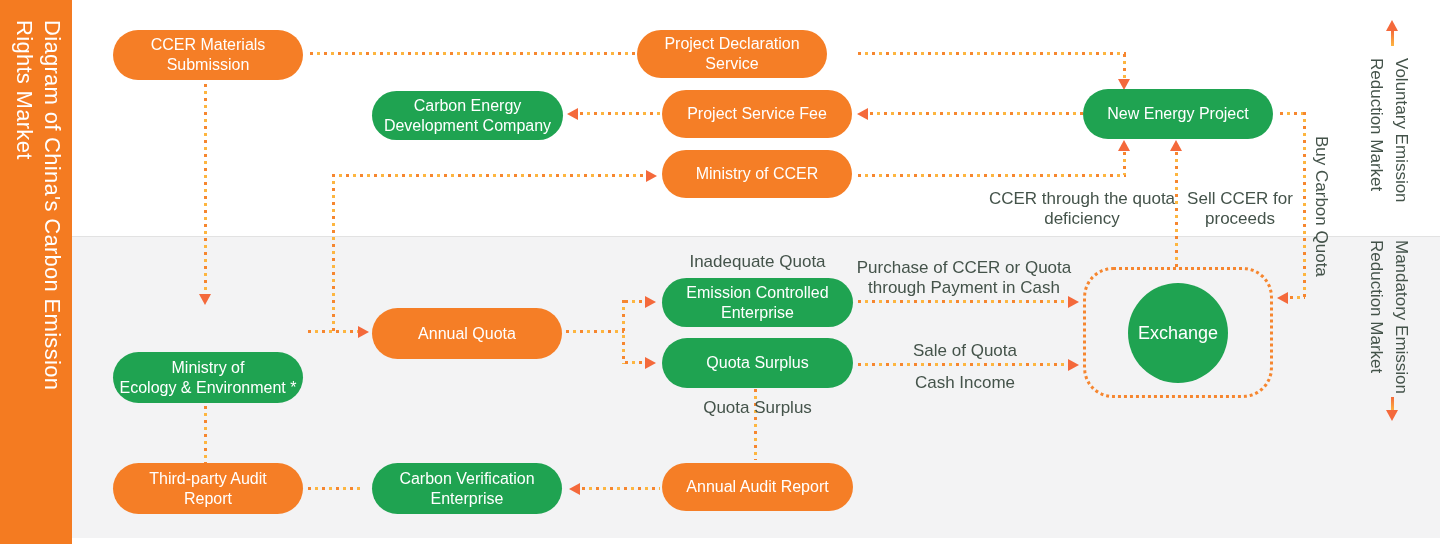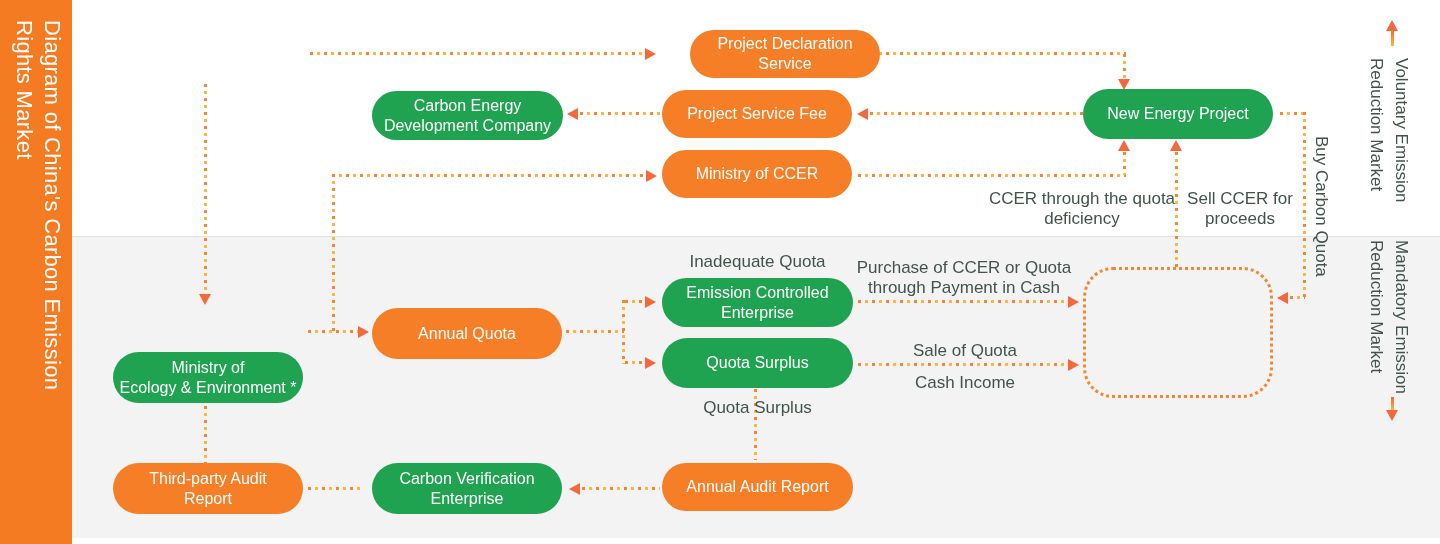--- a/index.html
+++ b/index.html
@@ -108,22 +108,25 @@
   <div class="arr arr-r" style="left:1068px;top:359px;"></div>
 
   <div class="dl-v" style="left:754px;top:389px;height:71px;"></div>
 
   <div class="dl-h" style="left:582px;top:487px;width:78px;"></div>
   <div class="arr arr-l" style="left:569px;top:483px;"></div>
 
   <div class="dl-h" style="left:308px;top:487px;width:54px;"></div>
 
   <div class="dash-rect" style="left:1083px;top:267px;width:190px;height:131px;"></div>
+  <div class="circle" style="left:1128px;top:283px;width:100px;height:100px;">Exchange</div>
 
-  <div class="node orange" style="left:690px;top:30px;width:190px;height:48px;">Project Declaration
+  <div class="node orange" style="left:113px;top:30px;width:190px;height:50px;">CCER Materials
+Submission</div>
+  <div class="node orange" style="left:637px;top:30px;width:190px;height:48px;">Project Declaration
 Service</div>
   <div class="node green" style="left:372px;top:91px;width:191px;height:49px;">Carbon Energy
 Development Company</div>
   <div class="node orange" style="left:662px;top:90px;width:190px;height:48px;">Project Service Fee</div>
   <div class="node green" style="left:1083px;top:89px;width:190px;height:50px;">New Energy Project</div>
   <div class="node orange" style="left:662px;top:150px;width:190px;height:48px;">Ministry of CCER</div>
   <div class="node green" style="left:113px;top:308px;width:190px;height:51px;margin-top:44px;">Ministry of
 Ecology &amp; Environment *</div>
   <div class="node orange" style="left:372px;top:308px;width:190px;height:51px;">Annual Quota</div>
   <div class="node green" style="left:662px;top:278px;width:191px;height:49px;">Emission Controlled

